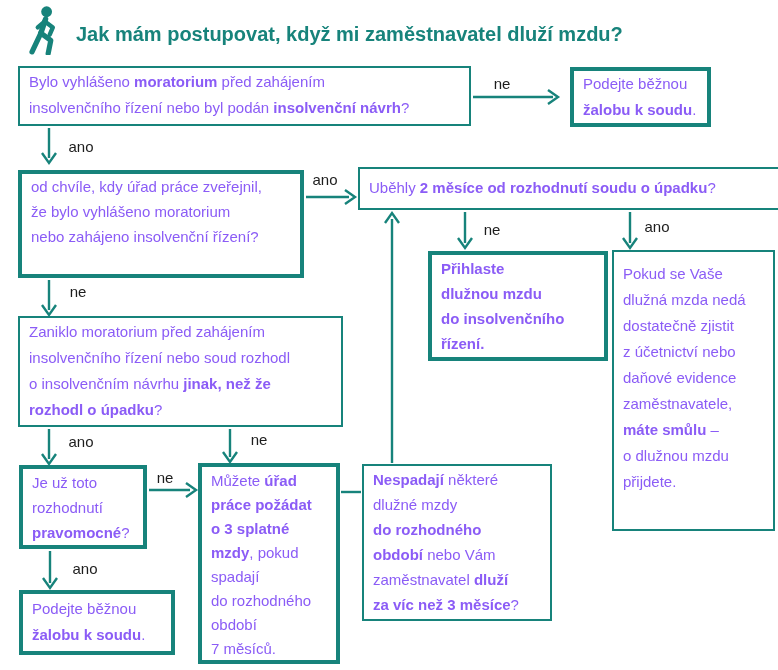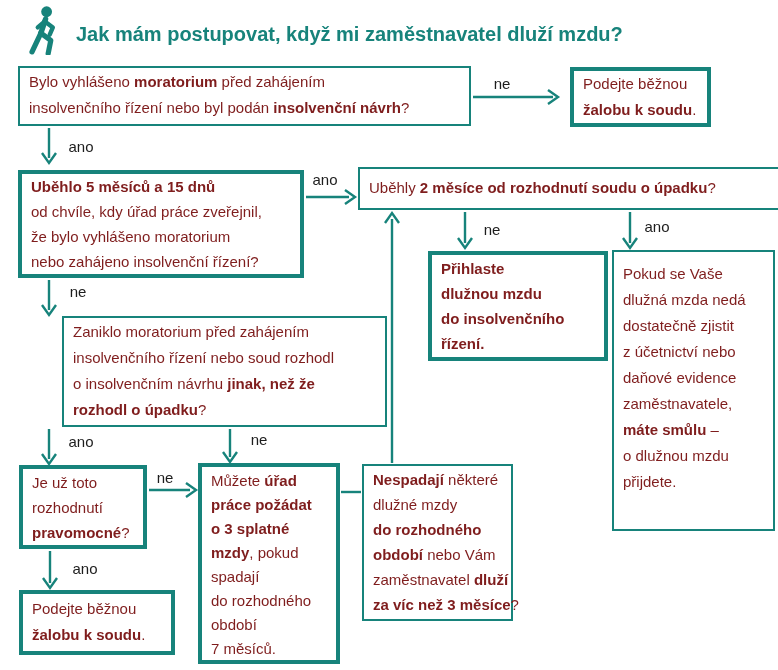--- a/index.html
+++ b/index.html
@@ -8,21 +8,21 @@
     font-family:"Liberation Sans",sans-serif;overflow:hidden;
   }
   #header{position:absolute;left:0;top:0;width:778px;height:60px;}
   #walk-icon{position:absolute;left:22px;top:5px;}
   #page-title{
     position:absolute;left:76px;top:23px;font-size:20px;font-weight:bold;
     white-space:nowrap;
   }
   .box{
     position:absolute;box-sizing:border-box;background:#fff;
-    font-size:15px;color:#7f1d1d;padding-left:9px;padding-right:4px;
+    font-size:15px;color:#8b5cf6;padding-left:9px;padding-right:4px;
   }
   .box .line{white-space:nowrap;}
   .box .b{font-weight:bold;}
   #edges{position:absolute;left:0;top:0;}
   .edge-label{
     position:absolute;transform:translate(-50%,-50%);
     font-size:15px;color:#1d1d1d;white-space:nowrap;
   }
 </style>
 </head>
@@ -72,21 +72,20 @@
   <div id="boxes">
       <div class="box" style="left: 18px; top: 66px; width: 453px; height: 60px; border: 2px solid rgb(23, 131, 123); line-height: 26px; padding-top: 1px;">
         <div class="line"><span>Bylo vyhlášeno </span><span class="b">moratorium</span><span> před zahájením</span></div>
         <div class="line"><span>insolvenčního řízení nebo byl podán </span><span class="b">insolvenční návrh</span><span>?</span></div>
       </div>
       <div class="box" style="left: 570px; top: 67px; width: 141px; height: 60px; border: 4px solid rgb(23, 131, 123); line-height: 26px; padding-top: 0px;">
         <div class="line"><span>Podejte běžnou</span></div>
         <div class="line"><span class="b">žalobu k soudu</span><span>.</span></div>
       </div>
       <div class="box" style="left: 18px; top: 170px; width: 286px; height: 108px; border: 4px solid rgb(23, 131, 123); line-height: 25px; padding-top: 0px;">
-        <div class="line"><span class="b">Uběhlo 5 měsíců a 15 dnů</span></div>
         <div class="line"><span>od chvíle, kdy úřad práce zveřejnil,</span></div>
         <div class="line"><span>že bylo vyhlášeno moratorium</span></div>
         <div class="line"><span>nebo zahájeno insolvenční řízení?</span></div>
       </div>
       <div class="box" style="left: 358px; top: 167px; width: 442px; height: 43px; border: 2px solid rgb(23, 131, 123); line-height: 26px; padding-top: 6px;">
         <div class="line"><span>Uběhly </span><span class="b">2 měsíce od rozhodnutí soudu o úpadku</span><span>?</span></div>
       </div>
       <div class="box" style="left: 428px; top: 251px; width: 180px; height: 110px; border: 4px solid rgb(23, 131, 123); line-height: 25px; padding-top: 1px;">
         <div class="line"><span class="b">Přihlaste</span></div>
         <div class="line"><span class="b">dlužnou mzdu</span></div>
@@ -97,42 +96,42 @@
         <div class="line"><span>Pokud se Vaše</span></div>
         <div class="line"><span>dlužná mzda nedá</span></div>
         <div class="line"><span>dostatečně zjistit</span></div>
         <div class="line"><span>z účetnictví nebo</span></div>
         <div class="line"><span>daňové evidence</span></div>
         <div class="line"><span>zaměstnavatele,</span></div>
         <div class="line"><span class="b">máte smůlu</span><span> –</span></div>
         <div class="line"><span>o dlužnou mzdu</span></div>
         <div class="line"><span>přijdete.</span></div>
       </div>
-      <div class="box" style="left: 18px; top: 316px; width: 325px; height: 111px; border: 2px solid rgb(23, 131, 123); line-height: 26px; padding-top: 1px; margin-left: 44px;">
+      <div class="box" style="left: 18px; top: 316px; width: 325px; height: 111px; border: 2px solid rgb(23, 131, 123); line-height: 26px; padding-top: 1px;">
         <div class="line"><span>Zaniklo moratorium před zahájením</span></div>
         <div class="line"><span>insolvenčního řízení nebo soud rozhodl</span></div>
         <div class="line"><span>o insolvenčním návrhu </span><span class="b">jinak, než že</span></div>
         <div class="line"><span class="b">rozhodl o úpadku</span><span>?</span></div>
       </div>
       <div class="box" style="left: 19px; top: 465px; width: 128px; height: 84px; border: 4px solid rgb(23, 131, 123); line-height: 25px; padding-top: 1px;">
         <div class="line"><span>Je už toto</span></div>
         <div class="line"><span>rozhodnutí</span></div>
         <div class="line"><span class="b">pravomocné</span><span>?</span></div>
       </div>
       <div class="box" style="left: 198px; top: 463px; width: 142px; height: 201px; border: 4px solid rgb(23, 131, 123); line-height: 24px; padding-top: 2px;">
         <div class="line"><span>Můžete </span><span class="b">úřad</span></div>
         <div class="line"><span class="b">práce požádat</span></div>
         <div class="line"><span class="b">o 3 splatné</span></div>
         <div class="line"><span class="b">mzdy</span><span>, pokud</span></div>
         <div class="line"><span>spadají</span></div>
         <div class="line"><span>do rozhodného</span></div>
         <div class="line"><span>období</span></div>
         <div class="line"><span>7 měsíců.</span></div>
       </div>
-      <div class="box" style="left: 362px; top: 464px; width: 151px; height: 157px; border: 2px solid rgb(23, 131, 123); line-height: 25px; padding-top: 1px;">
+      <div class="box" style="left: 362px; top: 464px; width: 190px; height: 157px; border: 2px solid rgb(23, 131, 123); line-height: 25px; padding-top: 1px;">
         <div class="line"><span class="b">Nespadají</span><span> některé</span></div>
         <div class="line"><span>dlužné mzdy</span></div>
         <div class="line"><span class="b">do rozhodného</span></div>
         <div class="line"><span class="b">období</span><span> nebo Vám</span></div>
         <div class="line"><span>zaměstnavatel </span><span class="b">dluží</span></div>
         <div class="line"><span class="b">za víc než 3 měsíce</span><span>?</span></div>
       </div>
       <div class="box" style="left: 19px; top: 590px; width: 156px; height: 65px; border: 4px solid rgb(23, 131, 123); line-height: 26px; padding-top: 2px;">
         <div class="line"><span>Podejte běžnou</span></div>
         <div class="line"><span class="b">žalobu k soudu</span><span>.</span></div>

